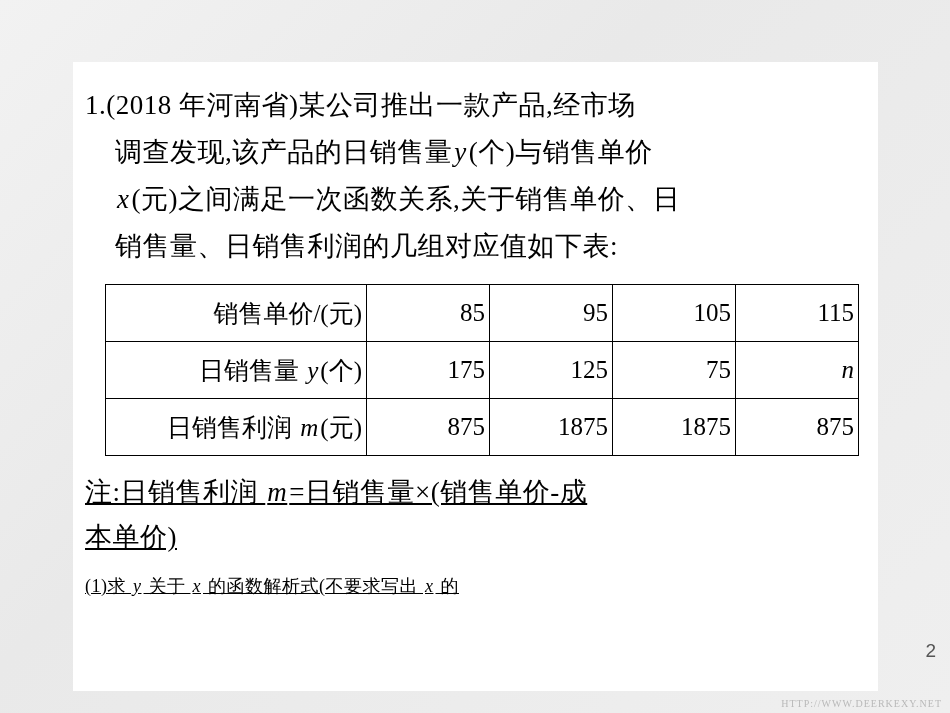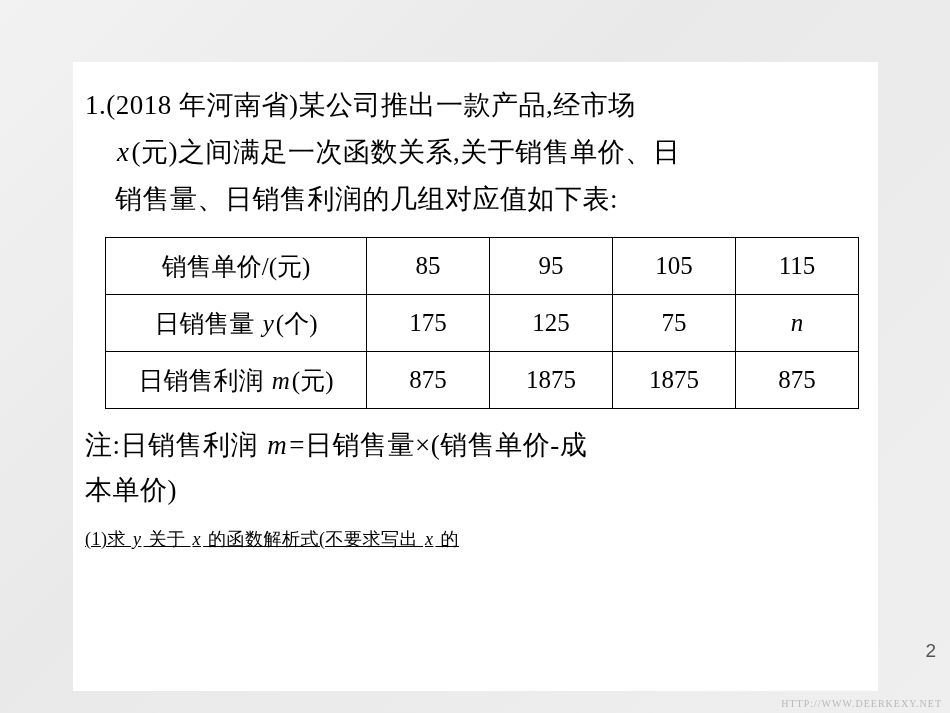--- a/index.html
+++ b/index.html
@@ -57,40 +57,41 @@
   }
   table.data-table {
     border-collapse: collapse;
     margin-top: 14px;
     margin-left: 20px;
     width: 710px;
     table-layout: fixed;
   }
   table.data-table td {
     border: 1.5px solid #000000;
-    text-align: center;
+    text-align: right;
     font-size: 25px;
     height: 56px;
     color: #000;
     padding: 0 4px;
     white-space: nowrap;
   }
   table.data-table td.label-cell {
     width: 252px;
     font-size: 25px;
   }
   table.data-table td.val {
     width: 114px;
     margin-left: 32px;
   }
   .note {
     margin-top: 14px;
     font-size: 27px;
     line-height: 45px;
     width: 760px;
+    text-decoration: underline;
   }
   .q1 {
     margin-top: 4px;
     font-size: 18px;
     line-height: 45px;
     width: 770px;
     text-decoration: underline;
   }
   .page-number {
     position: absolute;
@@ -113,20 +114,21 @@
 </head>
 <body>
 
 <div class="slide">
   <div class="white-panel"></div>
 
   <div class="content">
 
     <div class="para p-first">
       <span>1.</span><span>(2018 年河南省)某公司推出一款产品,经市场</span>
+      <span class="hang"><span>调查发现,该产品的日销售量</span><span class="italic">y</span><span>(个)与销售单价</span></span>
       <span class="hang"><span class="italic">x</span><span>(元)之间满足一次函数关系,关于销售单价、日</span></span>
       <span class="hang">销售量、日销售利润的几组对应值如下表:</span>
     </div>
 
     <table class="data-table">
       <tbody>
         <tr>
           <td class="label-cell"><span>销售单价/(元)</span></td>
           <td class="val">85</td>
           <td class="val">95</td>

